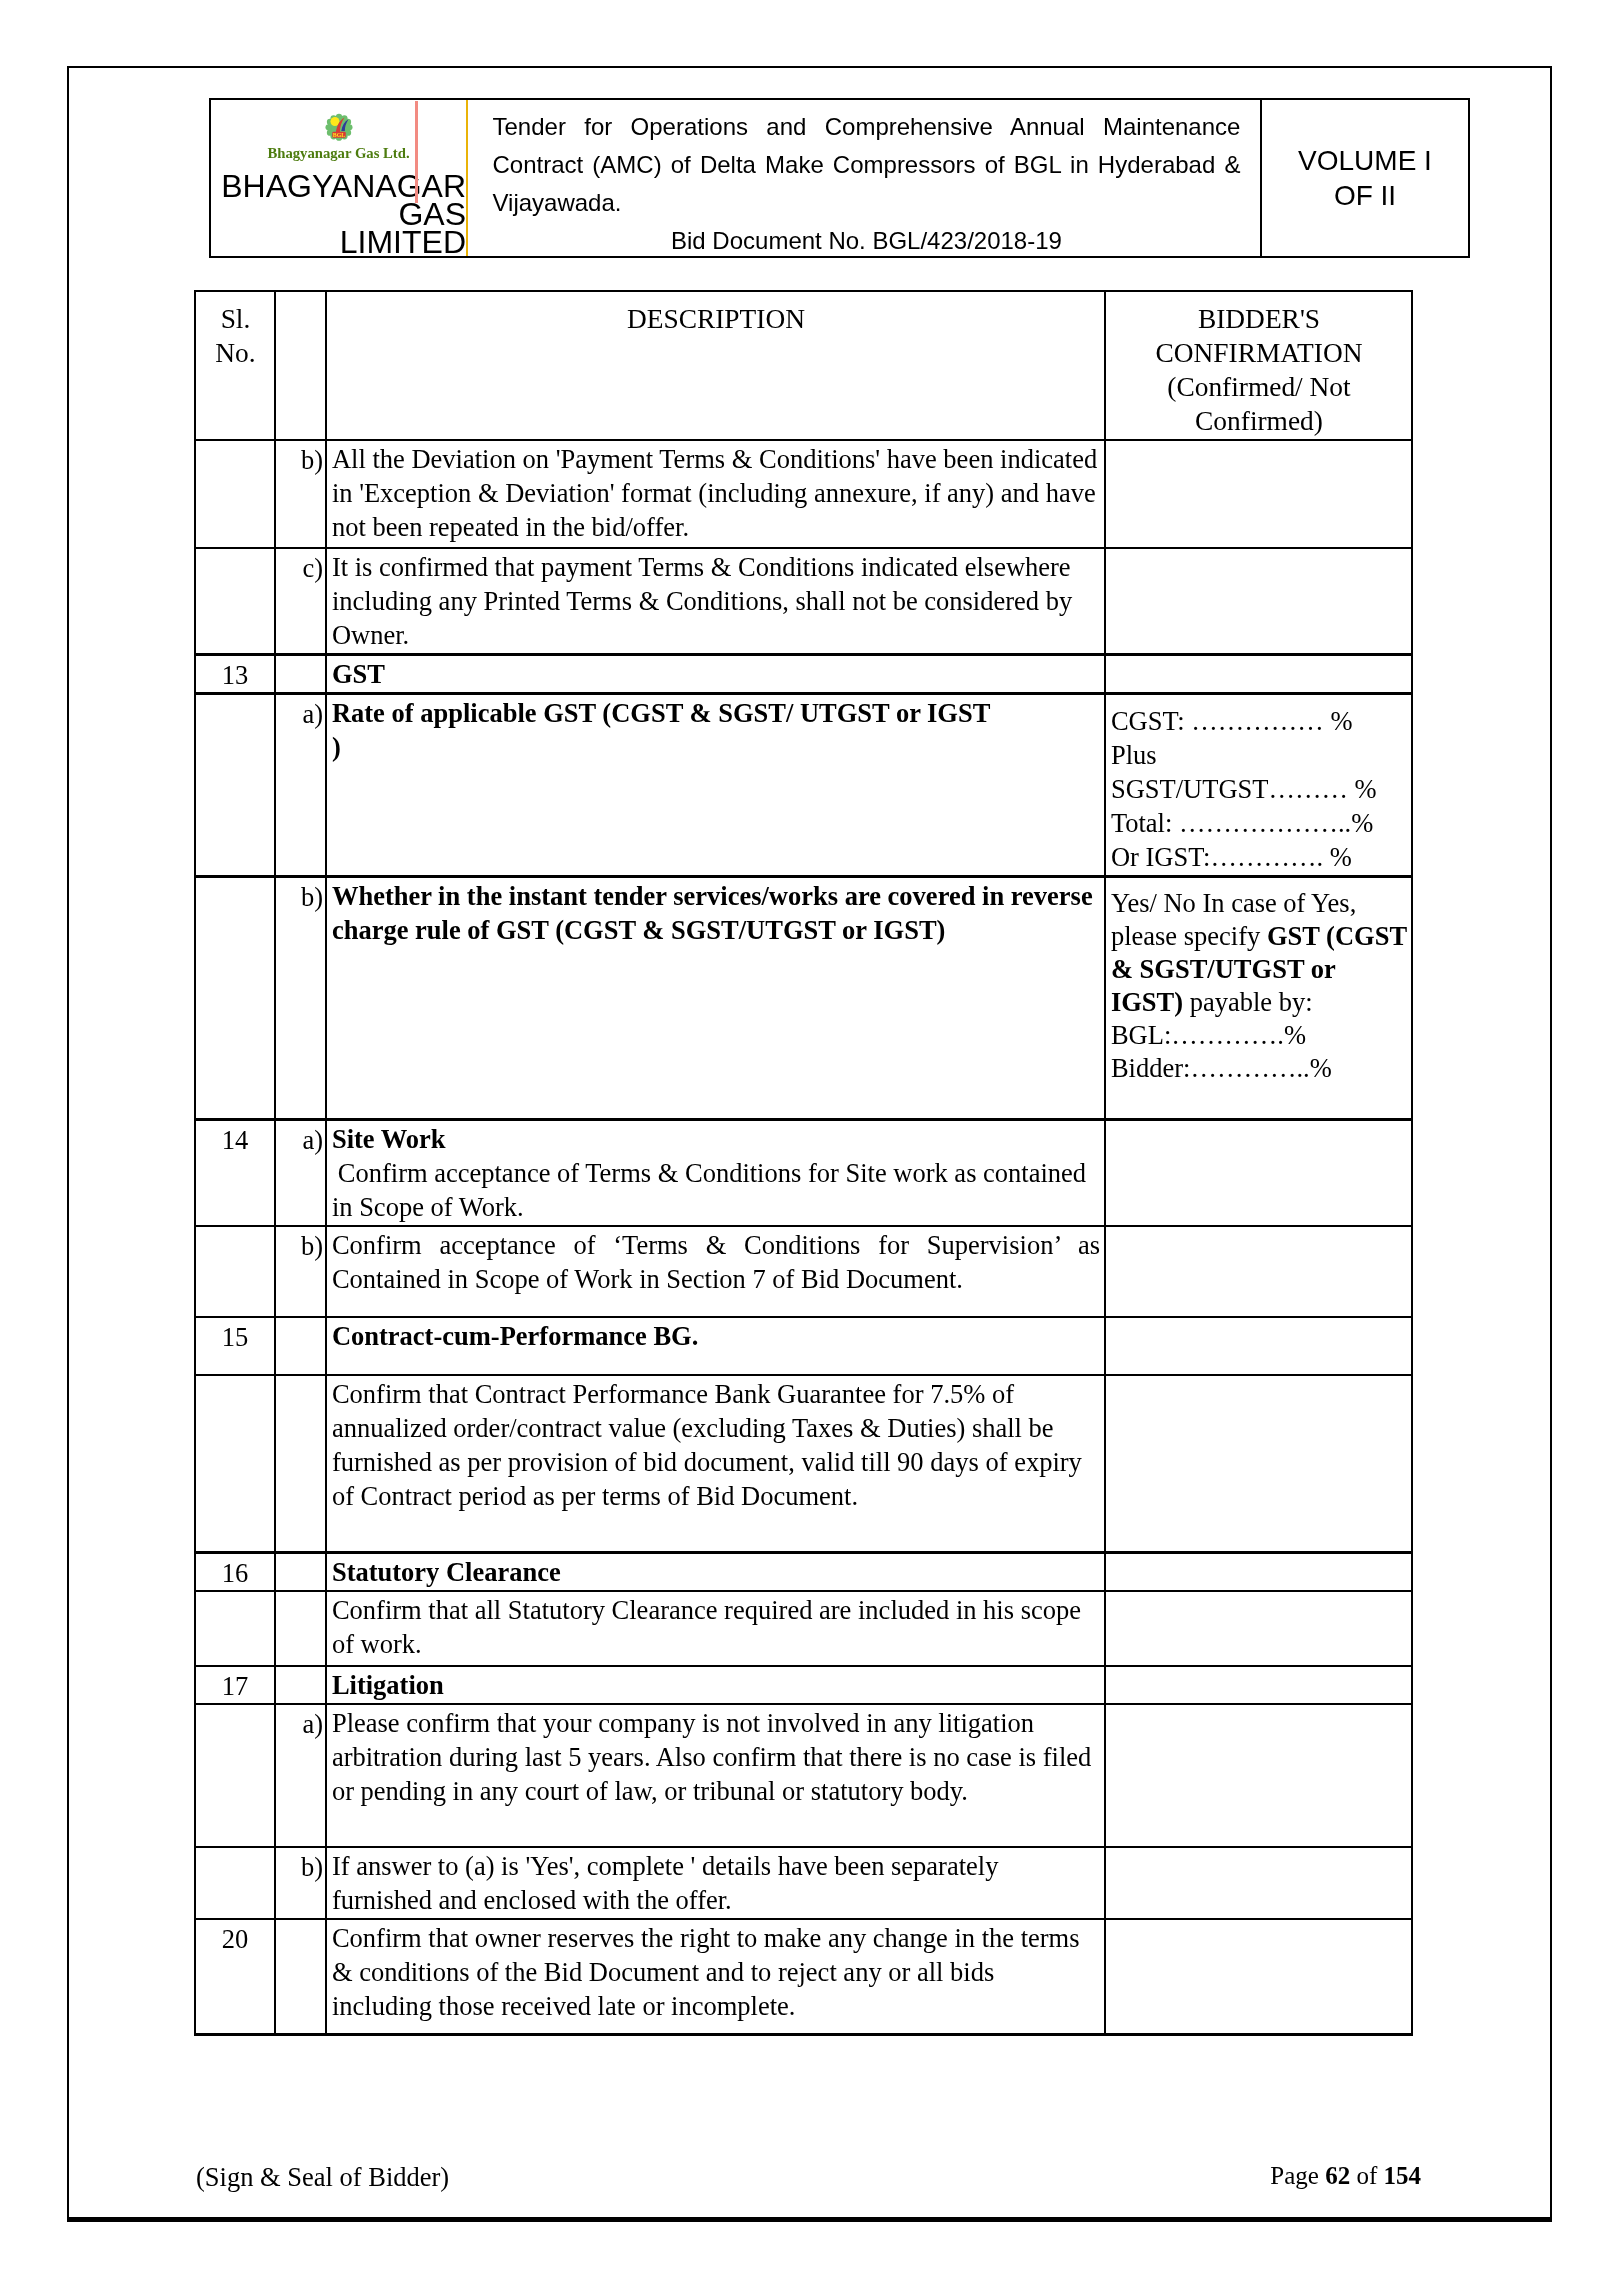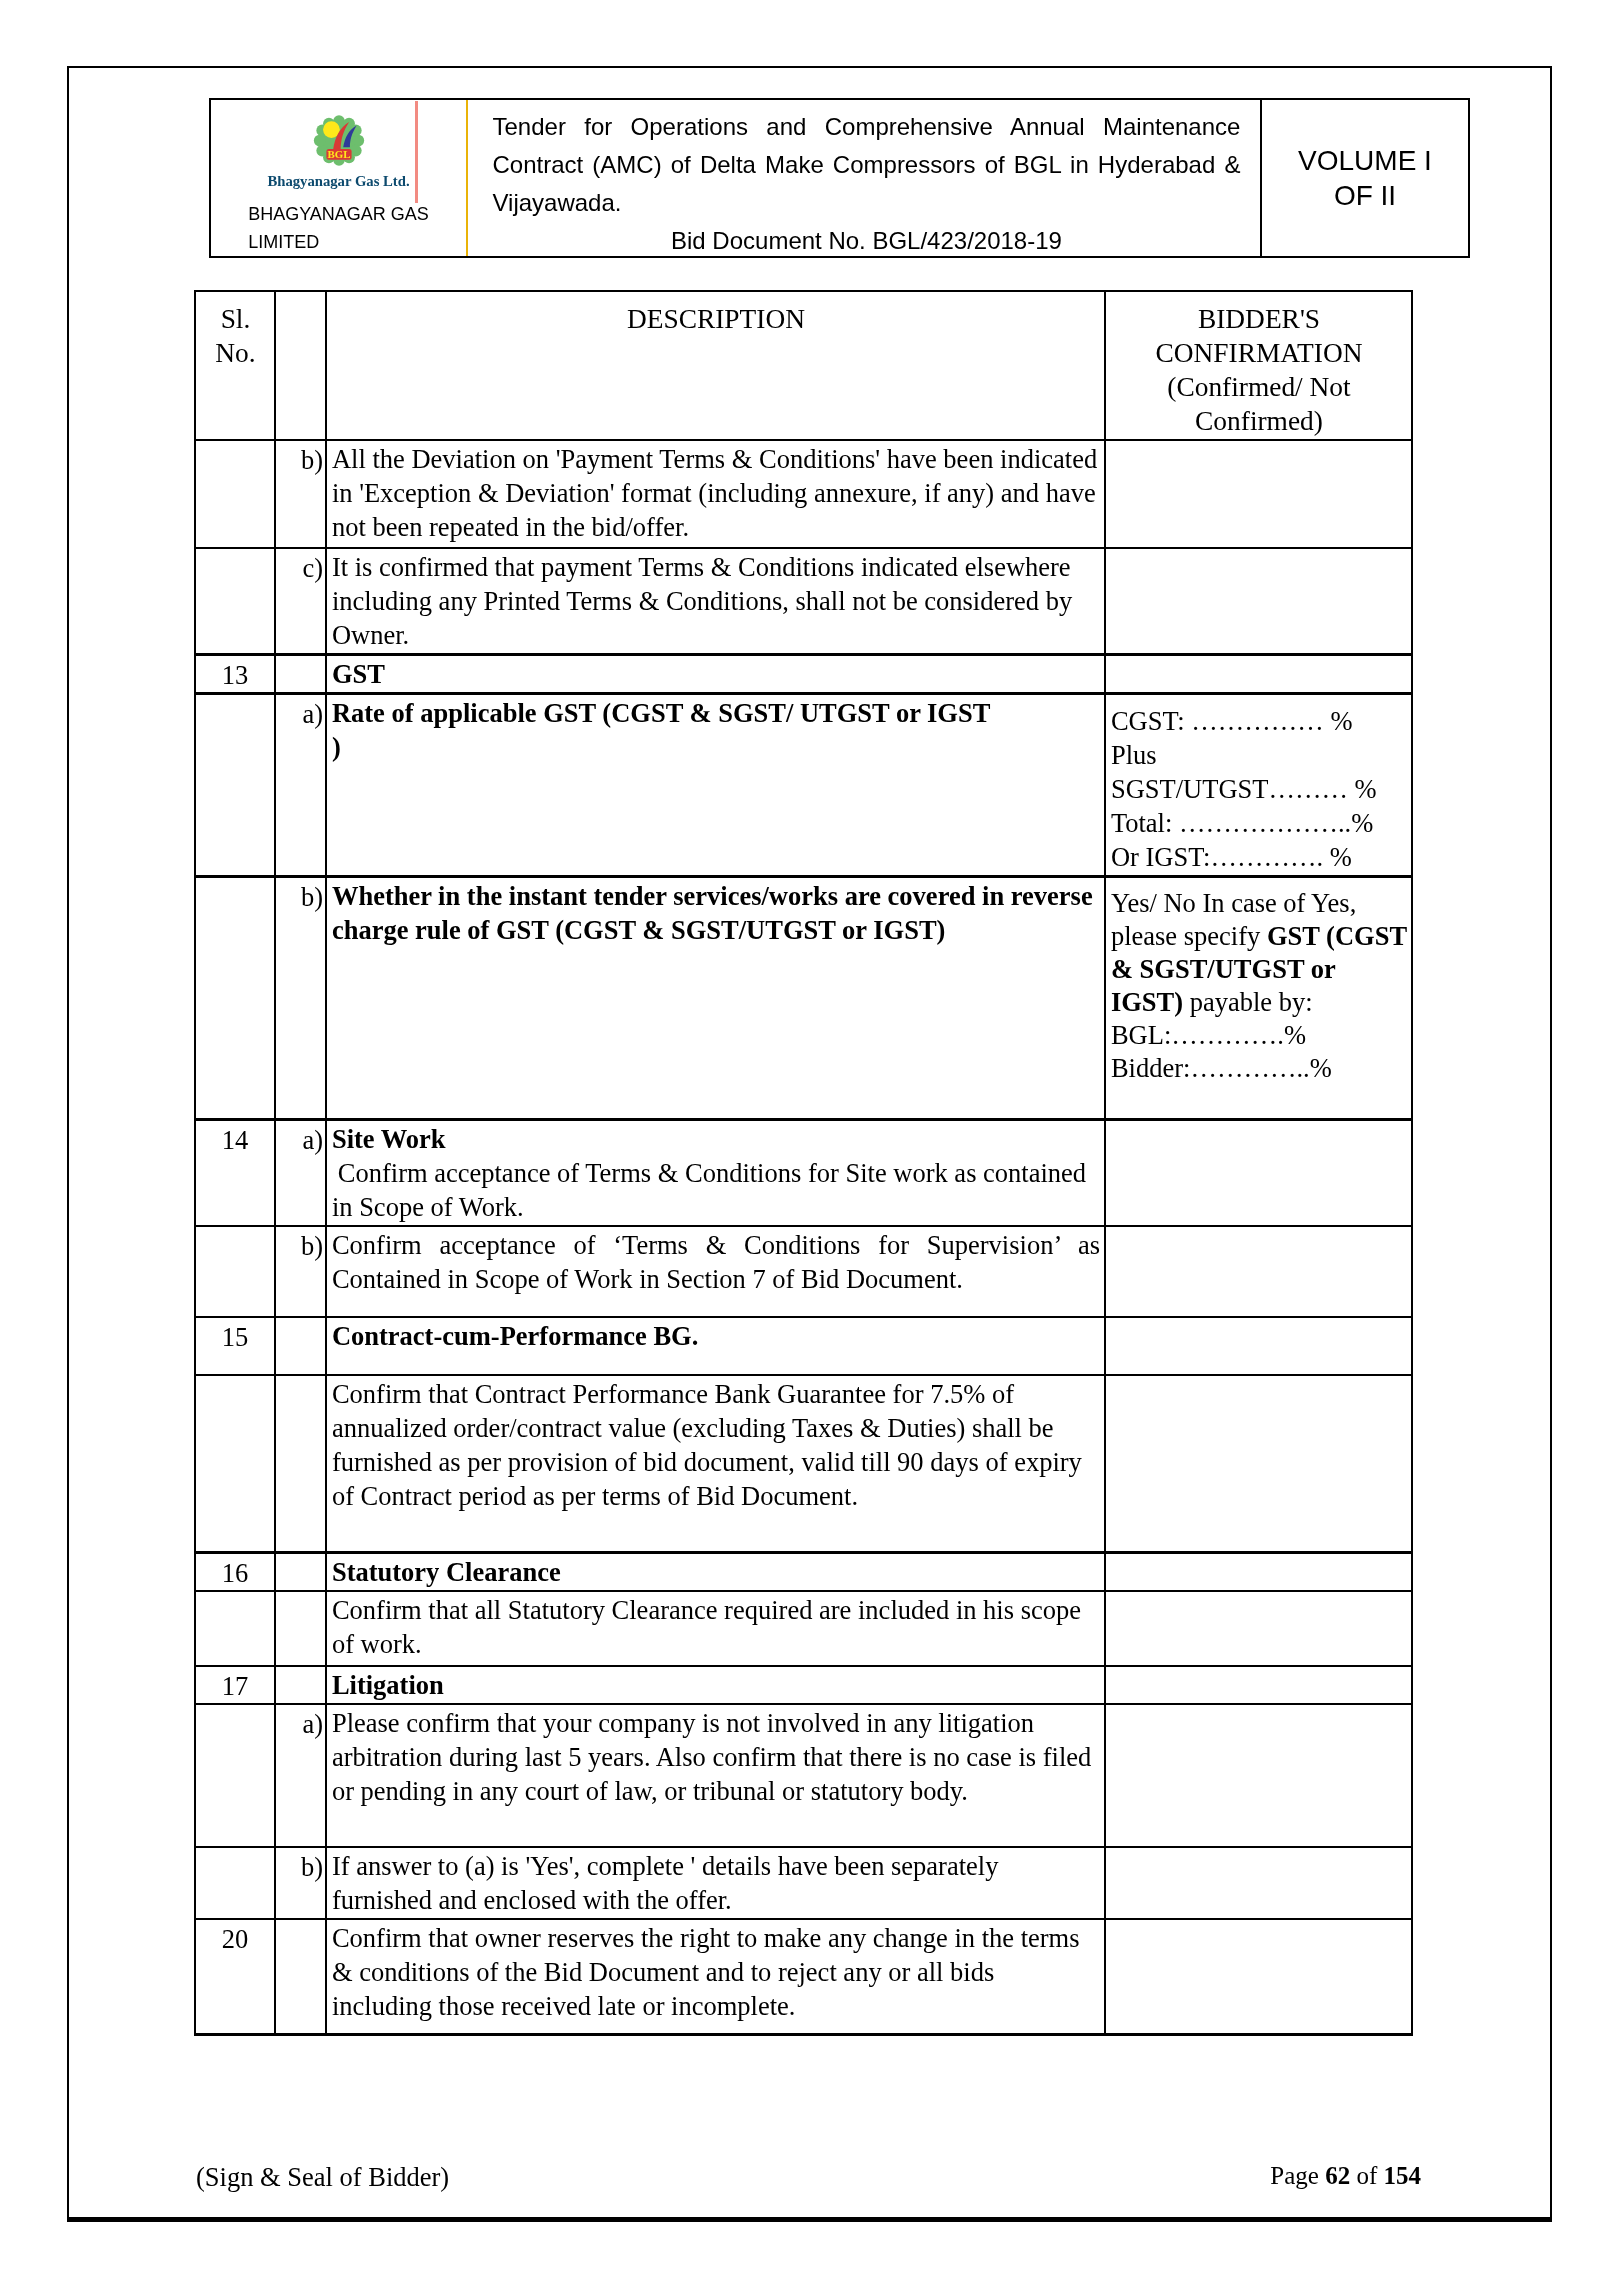--- a/index.html
+++ b/index.html
@@ -11,22 +11,22 @@
   .page-frame{left:67px;top:66px;width:1485px;height:2156px;
     border:2.9px solid #000;border-bottom-width:5.9px;box-sizing:border-box;}
 
   
   .hdr{left:209px;top:98px;width:1261px;height:160px;box-sizing:border-box;
        border:2px solid #000;display:flex;font-family:"Liberation Sans",sans-serif;}
   .hcell{box-sizing:border-box;height:100%;}
   .logo-cell{width:257px;border-right:2px solid #eab308;display:flex;
      flex-direction:column;align-items:center;}
   .logo-sub{font-family:"Liberation Serif",serif;font-weight:bold;
-     font-size:14.7px;color:#0c4a6e;margin-top:1px;}
-  .logo-co{font-size:18px;line-height:28px;text-align:left;margin-top:9.8px;}
+     font-size:14.7px;color:#4d7c0f;margin-top:1px;}
+  .logo-co{font-size:32px;line-height:28px;text-align:right;margin-top:9.8px;}
   .title-cell{width:794px;border-right:2px solid #000;padding:7.8px 19.6px 0 24.5px;
      font-size:24px;line-height:38px;}
   .tjust{text-align:justify;}
   .tcent{text-align:center;}
   .vol-cell{flex:1;display:flex;flex-direction:column;justify-content:center;
      align-items:center;font-size:28px;line-height:35px;}
   .red-line{left:415px;top:101px;width:2.9px;height:102px;background:#f28b82;}
 
   
   .tbl-wrap{left:194px;top:290px;}

